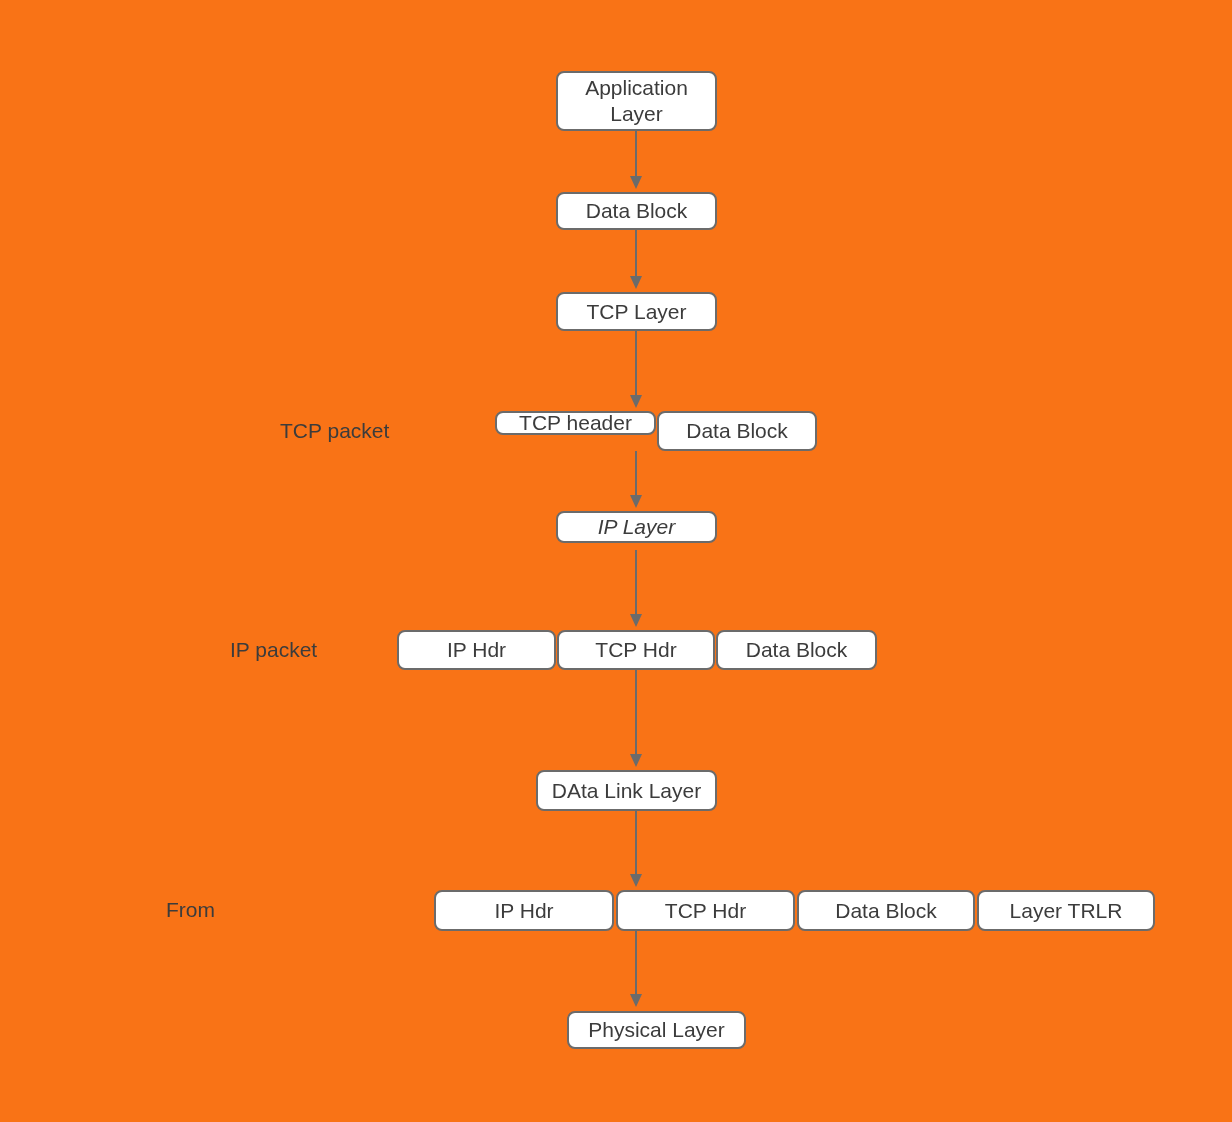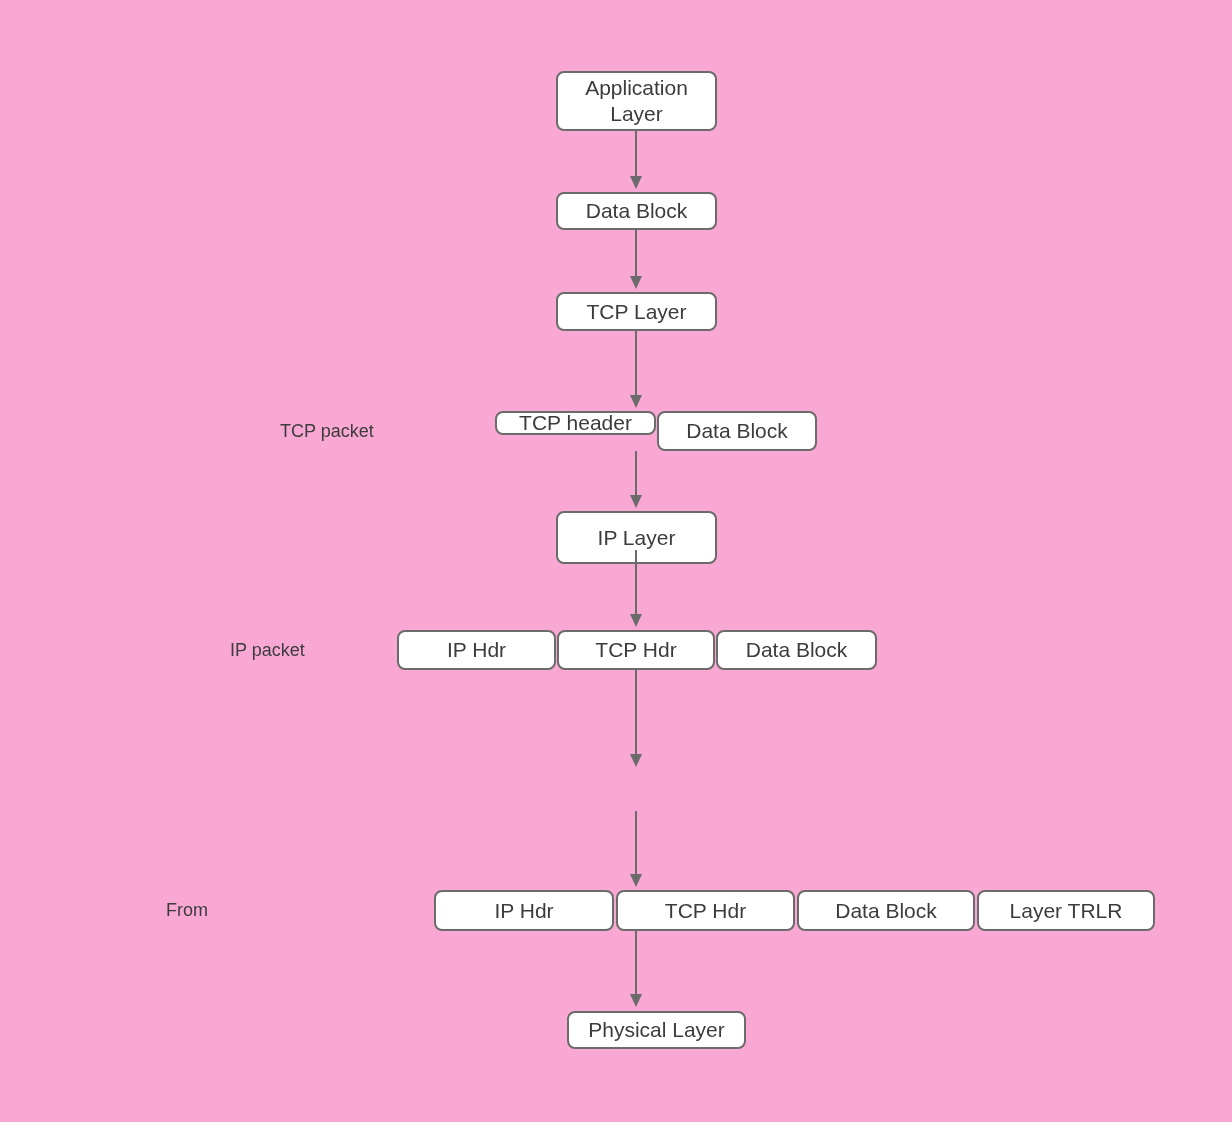--- a/index.html
+++ b/index.html
@@ -4,21 +4,21 @@
 <style>
   html, body {
     margin: 0;
     padding: 0;
     background: #ffffff;
   }
   .canvas {
     position: relative;
     width: 1232px;
     height: 1122px;
-    background: #f9a8d4;
+    background: #f97316;
     font-family: "Liberation Sans", sans-serif;
     color: #3c3c3c;
     overflow: hidden;
   }
   .node {
     position: absolute;
     box-sizing: border-box;
     border: 2px solid #6b6b6b;
     border-radius: 8px;
     background: #ffffff;
@@ -26,21 +26,21 @@
     align-items: center;
     justify-content: center;
     text-align: center;
     font-size: 21px;
     line-height: 26px;
     color: #3c3c3c;
     padding: 0 4px;
   }
   .row-label {
     position: absolute;
-    font-size: 18px;
+    font-size: 21px;
     line-height: 24px;
     color: #3c3c3c;
     white-space: nowrap;
   }
   .arrow {
     position: absolute;
     width: 12px;
   }
   .arrow .shaft {
     position: absolute;
@@ -89,37 +89,38 @@
 
   <div class="row-label" style="left:280px;top:419px;">TCP packet</div>
   <div class="node" style="left:495px;top:411px;width:161px;height:24px;">TCP header</div>
   <div class="node" style="left:657px;top:411px;width:160px;height:40px;">Data Block</div>
 
   <div class="arrow" style="left:630px;top:451px;height:57px;">
     <div class="shaft"></div>
     <div class="head"></div>
   </div>
 
-  <div class="node" style="left:556px;top:511px;width:161px;height:53px;">IP Layer</div>
+  <div class="node" style="left:556px;top:511px;width:161px;height:32px;font-style:italic;">IP Layer</div>
 
   <div class="arrow" style="left:630px;top:550px;height:77px;">
     <div class="shaft"></div>
     <div class="head"></div>
   </div>
 
   <div class="row-label" style="left:230px;top:638px;">IP packet</div>
   <div class="node" style="left:397px;top:630px;width:159px;height:40px;">IP Hdr</div>
   <div class="node" style="left:557px;top:630px;width:158px;height:40px;">TCP Hdr</div>
   <div class="node" style="left:716px;top:630px;width:161px;height:40px;">Data Block</div>
 
   <div class="arrow" style="left:630px;top:670px;height:97px;">
     <div class="shaft"></div>
     <div class="head"></div>
   </div>
 
+  <div class="node" style="left:536px;top:770px;width:181px;height:41px;">DAta Link Layer</div>
 
   <div class="arrow" style="left:630px;top:811px;height:76px;">
     <div class="shaft"></div>
     <div class="head"></div>
   </div>
 
   <div class="row-label" style="left:166px;top:898px;">From</div>
   <div class="node" style="left:434px;top:890px;width:180px;height:41px;">IP Hdr</div>
   <div class="node" style="left:616px;top:890px;width:179px;height:41px;">TCP Hdr</div>
   <div class="node" style="left:797px;top:890px;width:178px;height:41px;">Data Block</div>

